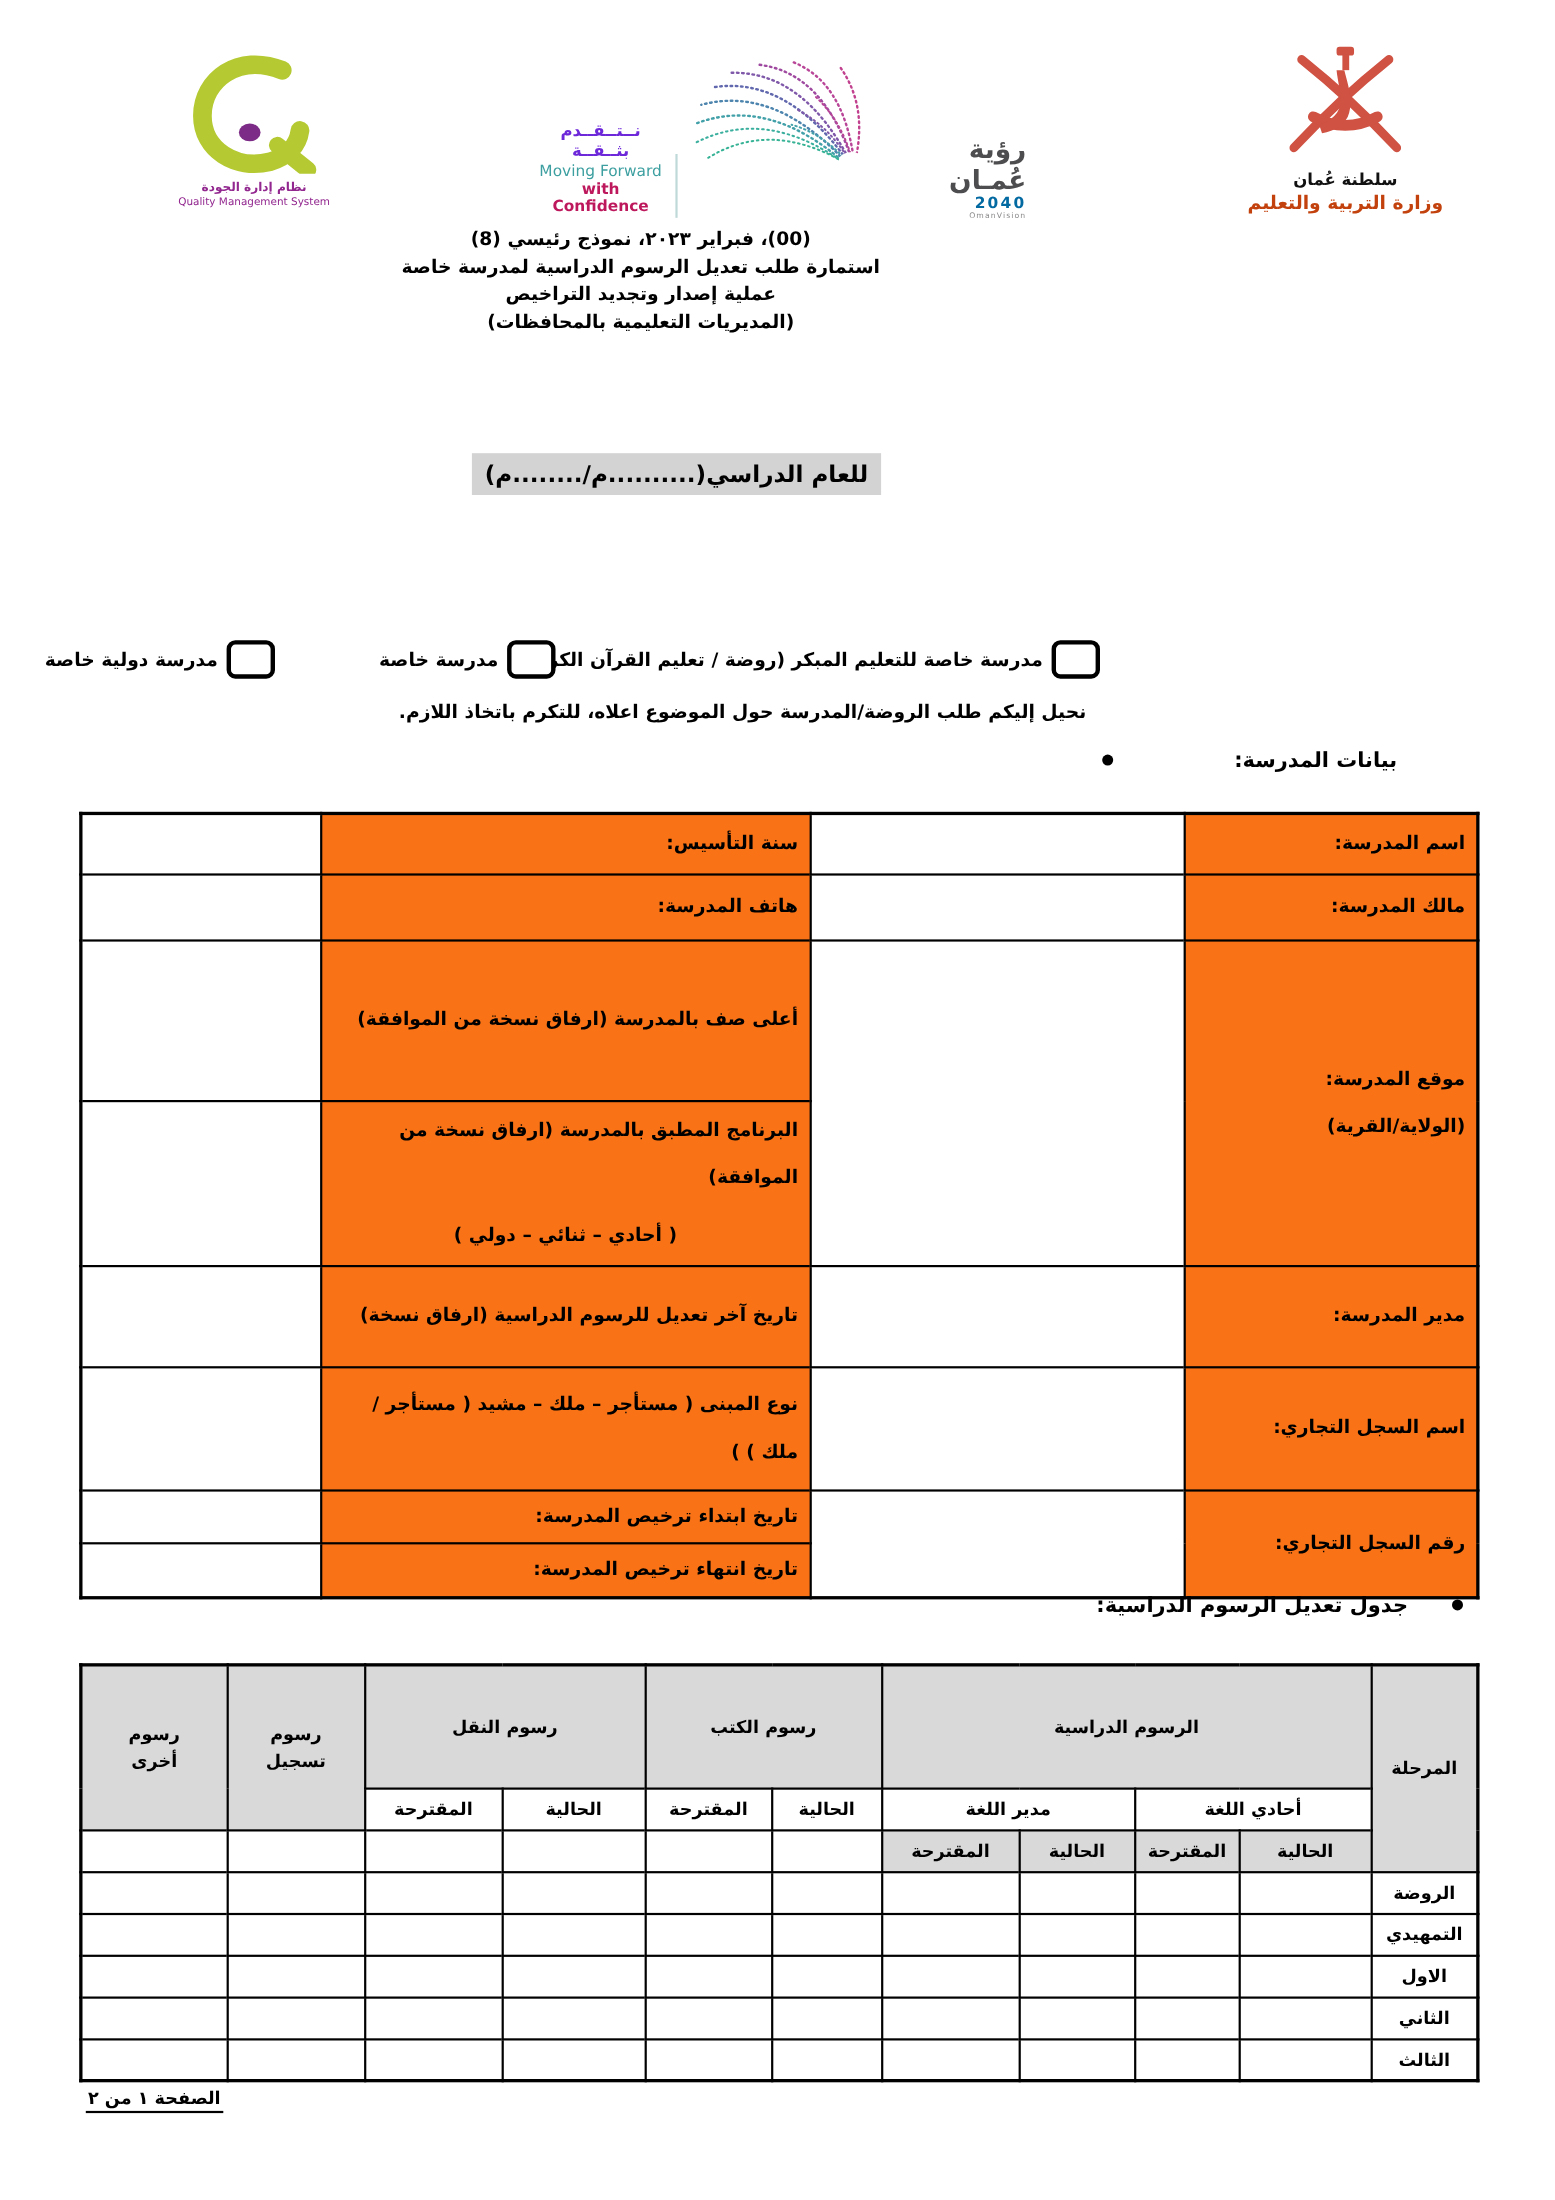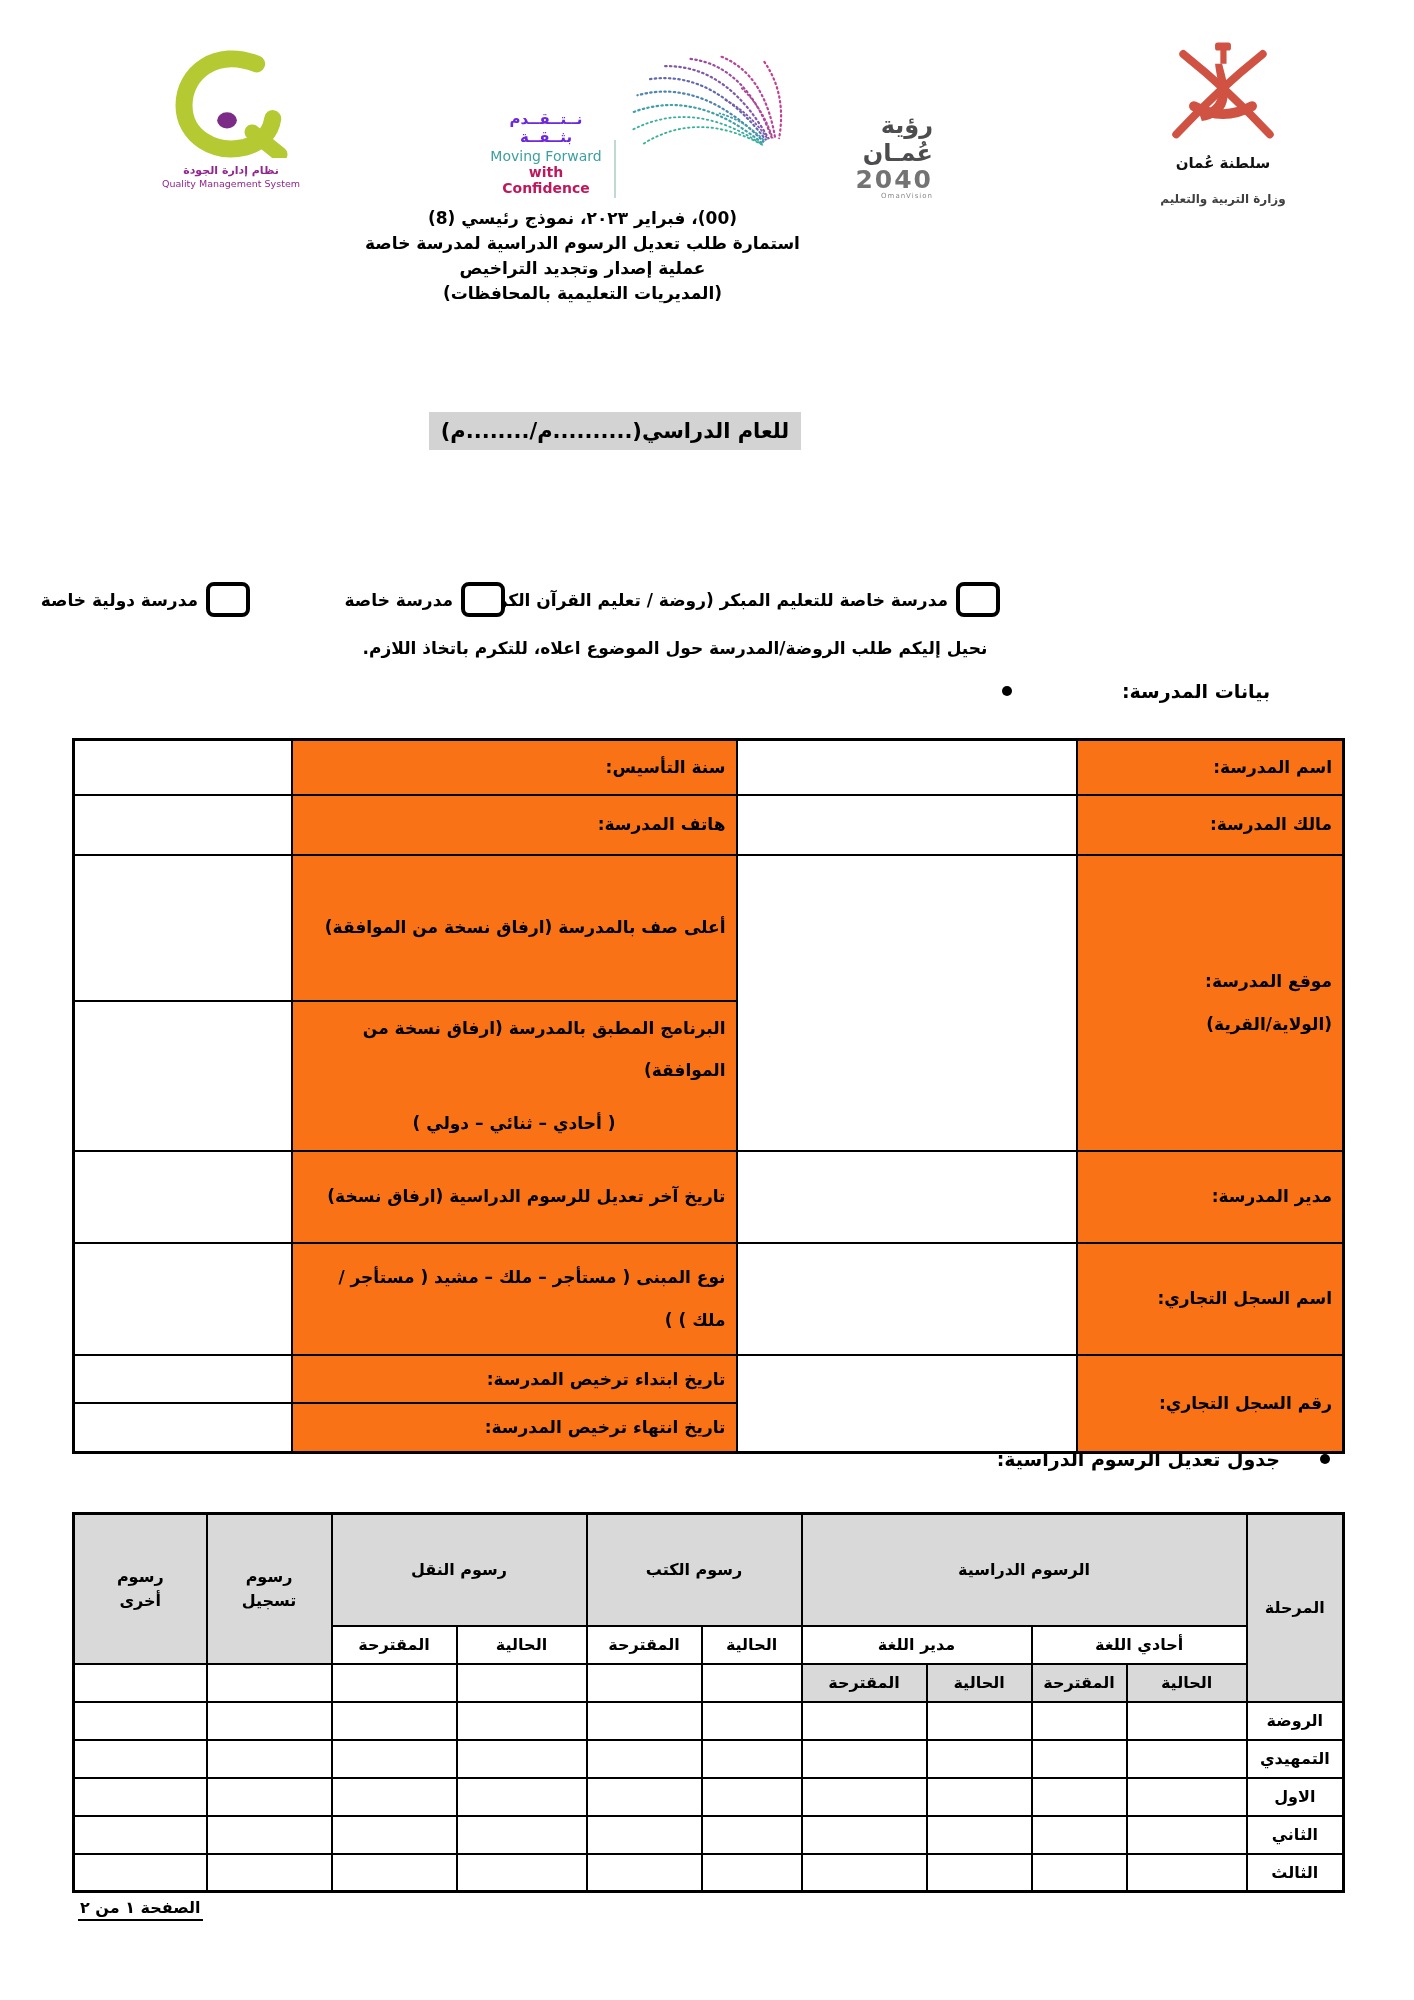--- a/index.html
+++ b/index.html
@@ -13,26 +13,26 @@
 
   .vision{position:absolute;left:468px;top:32px;width:465px;height:178px;}
   .vis-tag{position:absolute;left:18px;bottom:14px;width:120px;text-align:center;}
   .vis-tag .t-ar{font-size:15px;font-weight:700;color:#6d28d9;letter-spacing:1px;}
   .vis-tag .t-en1{font-size:14px;color:#3d9fa0;margin-top:2px;}
   .vis-tag .t-en2{font-size:14px;font-weight:700;color:#be185d;}
   .vis-divider{position:absolute;left:146px;bottom:12px;width:2px;height:58px;background:#bfd8d8;}
   .vis-spiral{position:absolute;left:88px;top:0;}
   .vis-word{position:absolute;right:0;bottom:10px;width:130px;direction:rtl;}
   .vis-word .w-ar{font-size:24px;font-weight:700;color:#4d4d4f;}
-  .vis-word .w-year{font-size:25px;font-weight:700;color:#737373;letter-spacing:2px;line-height:1;}
+  .vis-word .w-year{font-size:14px;font-weight:700;color:#0369a1;letter-spacing:2px;line-height:1;}
   .vis-word .w-en{font-size:7px;color:#8a8a8c;letter-spacing:1px;}
 
   .ministry{position:absolute;left:1104px;top:38px;width:238px;text-align:center;}
   .ministry .l1{font-size:15px;font-weight:700;color:#111;margin-top:4px;}
-  .ministry .l2{font-size:12px;font-weight:700;color:#404040;margin-top:20px;}
+  .ministry .l2{font-size:17px;font-weight:700;color:#c2410c;margin-top:3px;}
 
   
   .hmeta{position:absolute;left:310px;top:206px;width:545px;text-align:center;
          direction:rtl;font-weight:700;font-size:17px;line-height:25px;}
 
   
   .subject{position:absolute;left:330px;top:386px;width:570px;text-align:center;direction:rtl;}
   .subject .row2{margin-top:26px;text-decoration:underline;}
   .hl{display:inline-block;background:#d3d3d3;padding:7px 12px;font-weight:700;font-size:21px;}
 

